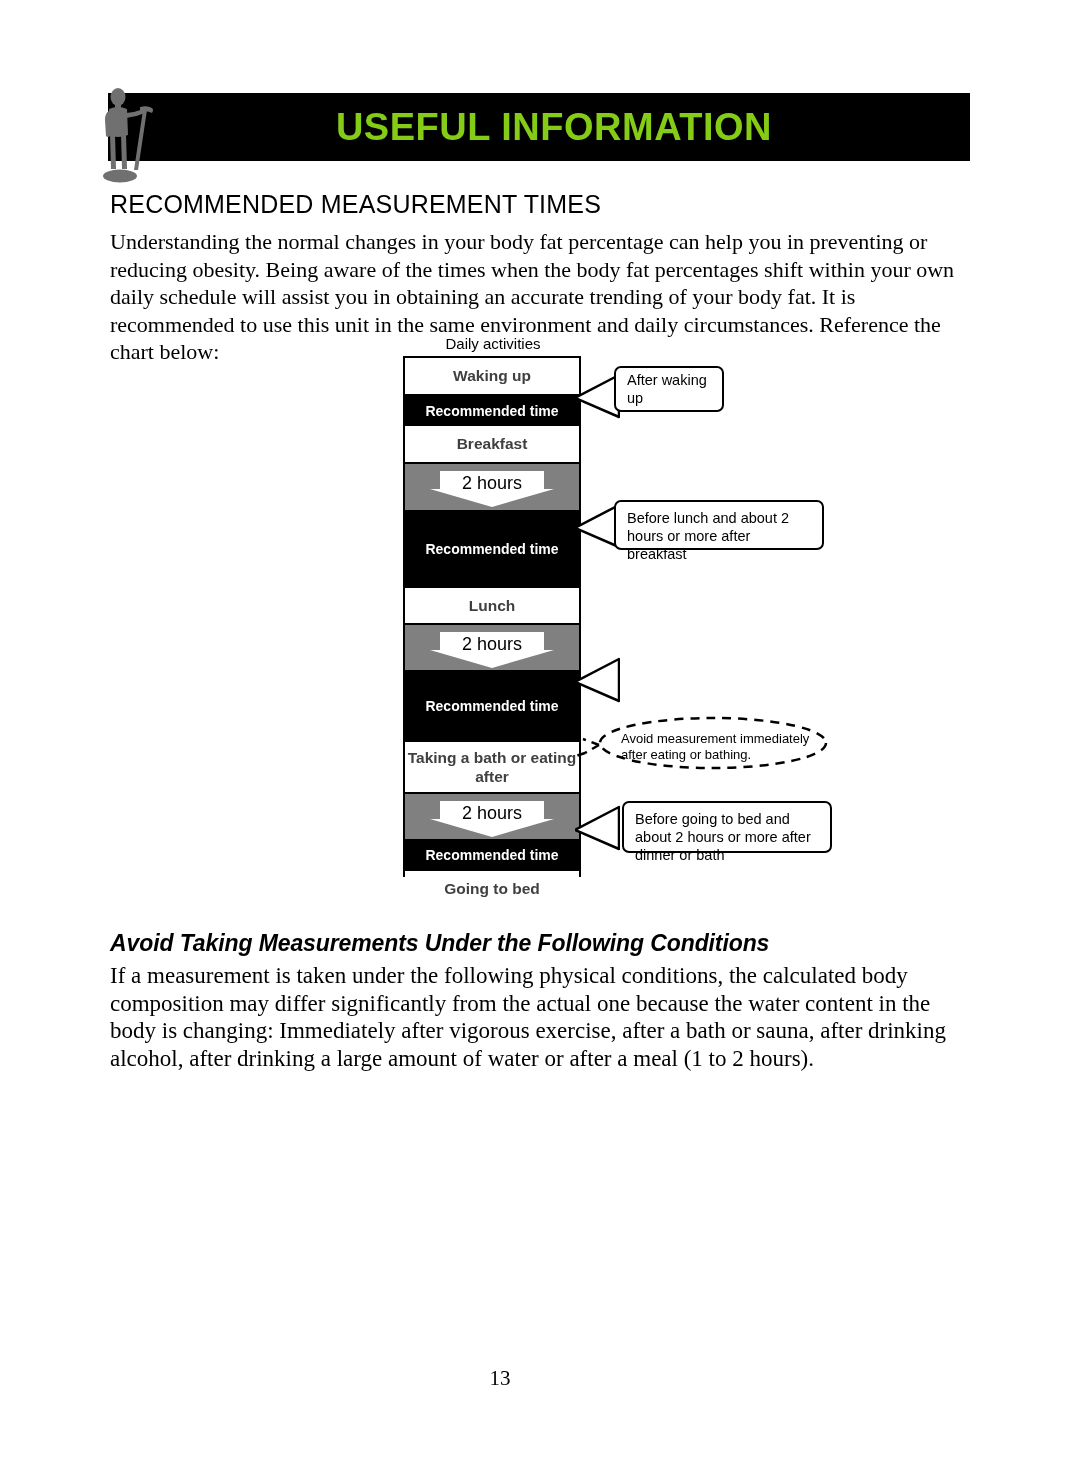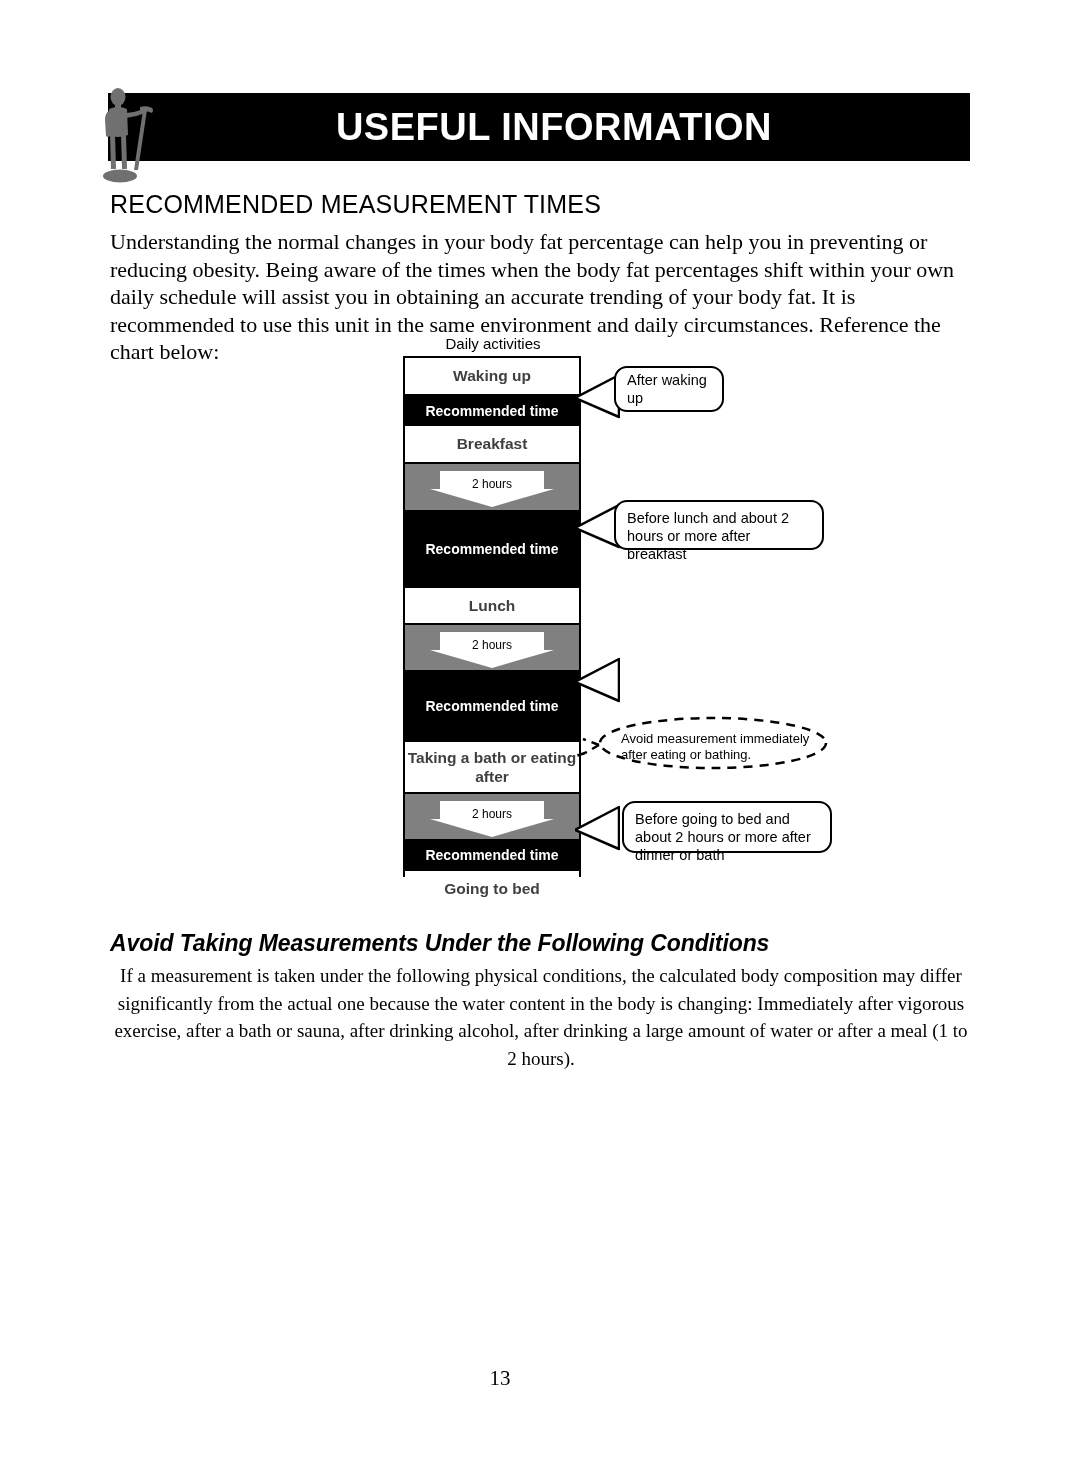--- a/index.html
+++ b/index.html
@@ -27,21 +27,21 @@
   }
   #header-title {
     position: absolute;
     left: 0;
     top: 0;
     width: 100%;
     height: 100%;
     display: flex;
     align-items: center;
     justify-content: center;
-    color: #ffffff;
+    color: #84cc16;
     font-family: "Liberation Sans", sans-serif;
     font-weight: bold;
     font-size: 38px;
     letter-spacing: 0.5px;
     padding-left: 30px;
     box-sizing: border-box;
   }
   #header-person-icon {
     position: absolute;
     left: 99px;
@@ -144,32 +144,32 @@
   }
   .gap-label {
     position: absolute;
     left: 50%;
     top: 50%;
     transform: translate(-50%, -62%);
     background: #ffffff;
     color: #000000;
     font-family: "Liberation Sans", sans-serif;
     font-weight: normal;
-    font-size: 12px;
+    font-size: 18px;
     padding: 1px 5px 2px 5px;
     white-space: nowrap;
     z-index: 3;
   }
 
   
   .callout {
     position: absolute;
     background: #ffffff;
     border: 2.5px solid #000000;
-    border-radius: 13px;
+    border-radius: 7px;
     font-family: "Liberation Sans", sans-serif;
     font-size: 14.5px;
     line-height: 18px;
     padding: 7px 11px 8px 11px;
     box-sizing: border-box;
     z-index: 4;
   }
   .callout-tail {
     position: absolute;
     z-index: 3;
@@ -197,23 +197,22 @@
     font-style: italic;
     font-size: 23px;
     letter-spacing: -0.1px;
   }
   #conditions-paragraph {
     position: absolute;
     left: 110px;
     top: 962px;
     width: 862px;
     font-family: "Liberation Serif", serif;
-    font-size: 19px;
+    font-size: 23px;
     line-height: 27.5px;
-    text-align: center;
   }
 
   #page-number {
     position: absolute;
     left: 0;
     top: 1366px;
     width: 1000px;
     text-align: center;
     font-family: "Liberation Serif", serif;
     font-size: 21px;

